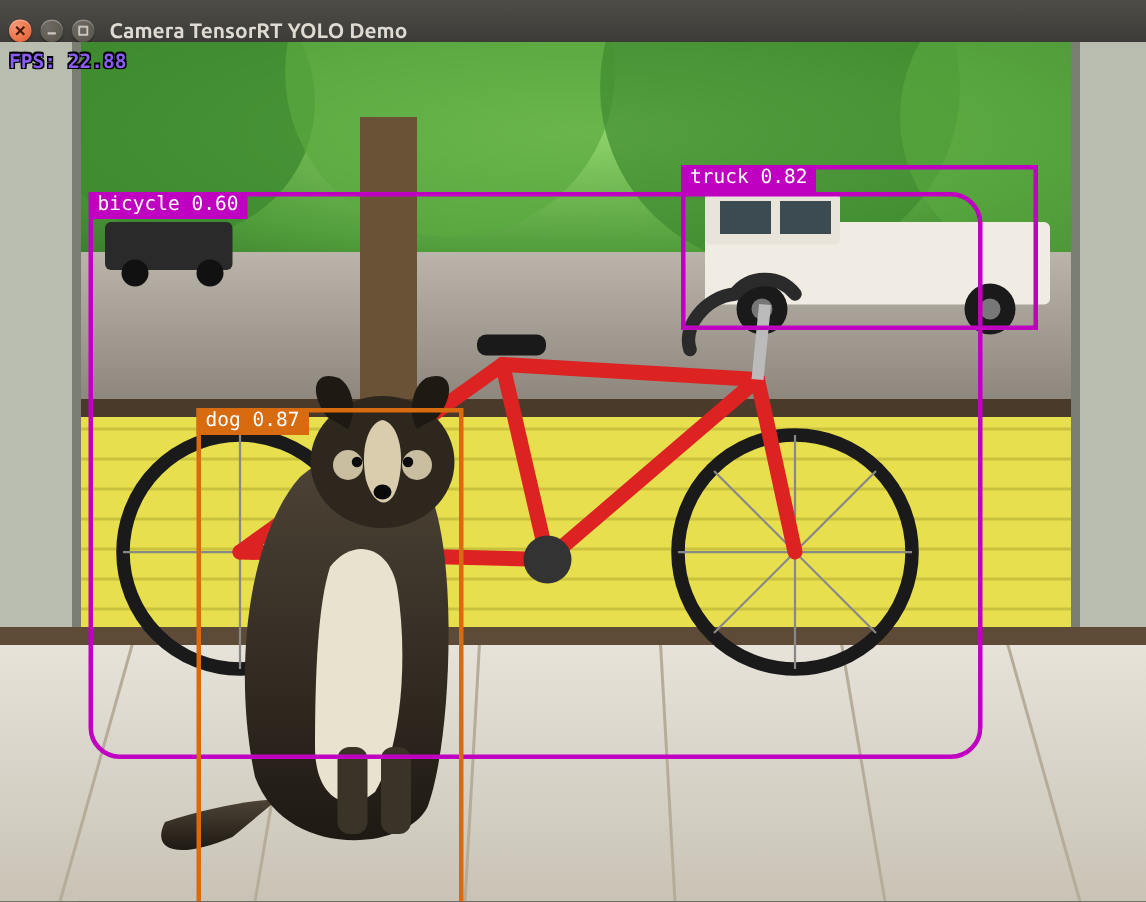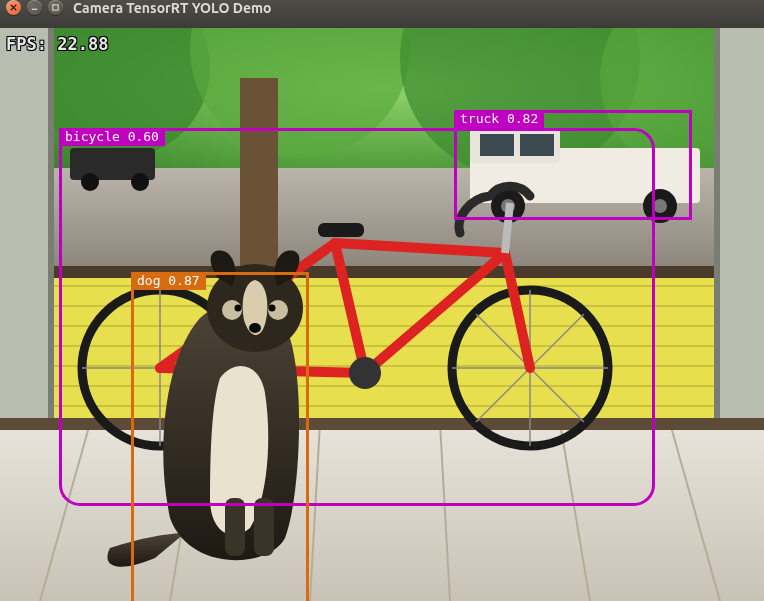--- a/index.html
+++ b/index.html
@@ -17,21 +17,21 @@
     width: 764px;
     height: 601px;
     background: #3c3b37;
     box-shadow: inset 0 0 0 1px rgba(0,0,0,0.4);
   }
   .titlebar {
     position: relative;
     height: 28px;
     background: linear-gradient(to bottom, #4f4d47 0%, #3c3b37 100%);
     display: flex;
-    align-items: flex-start;
+    align-items: flex-end;
     padding: 0 6px;
     box-sizing: border-box;
     color: #dfdbd2;
     font-size: 14px;
     font-weight: bold;
   }
   .window-controls {
     display: flex;
     gap: 6px;
     align-items: center;
@@ -67,23 +67,23 @@
   }
   svg.scene {
     display: block;
     width: 764px;
     height: 573px;
   }
   .fps-overlay {
     position: absolute;
     top: 6px;
     left: 6px;
-    color: #e5e5e5;
+    color: #8b5cf6;
     font-family: "DejaVu Sans Mono", Menlo, Consolas, monospace;
-    font-size: 17px;
+    font-size: 13px;
     font-weight: 600;
     text-shadow: 1px 1px 0 #000, -1px -1px 0 #000, 1px -1px 0 #000, -1px 1px 0 #000;
     pointer-events: none;
     white-space: nowrap;
   }
   .det-box {
     position: absolute;
     box-sizing: border-box;
     border-style: solid;
     border-width: 3px;

